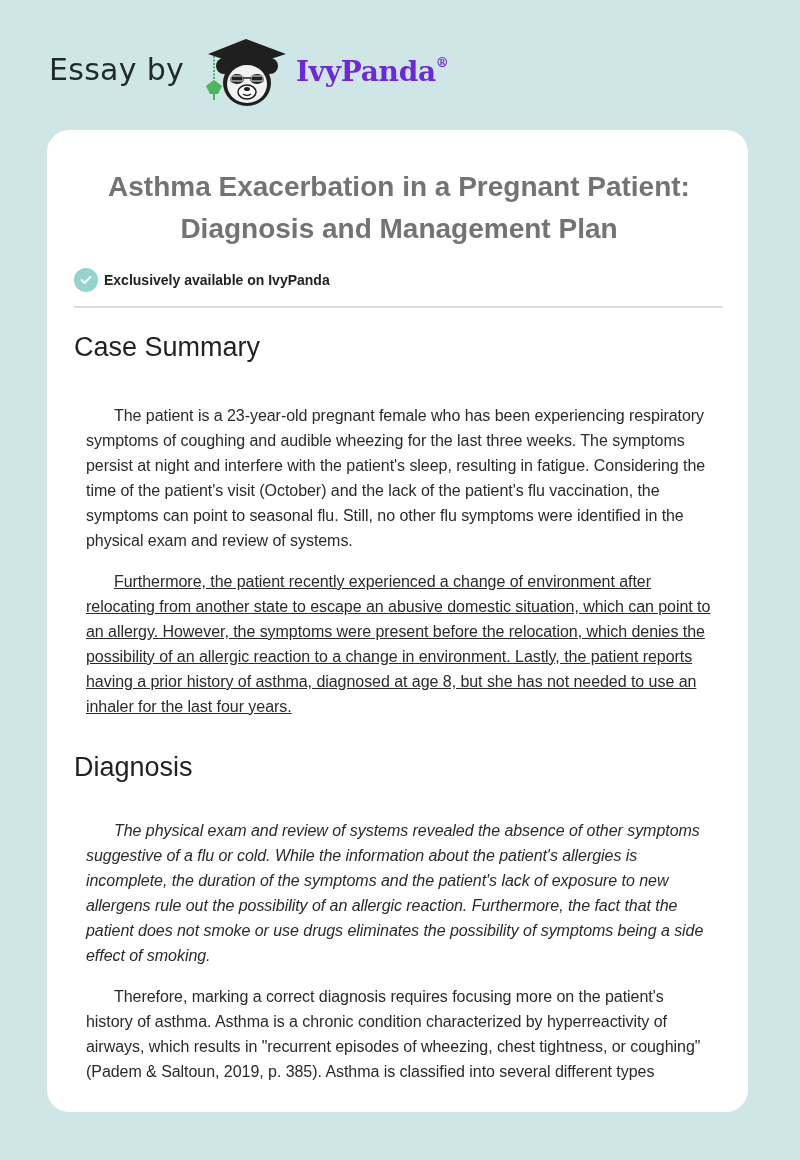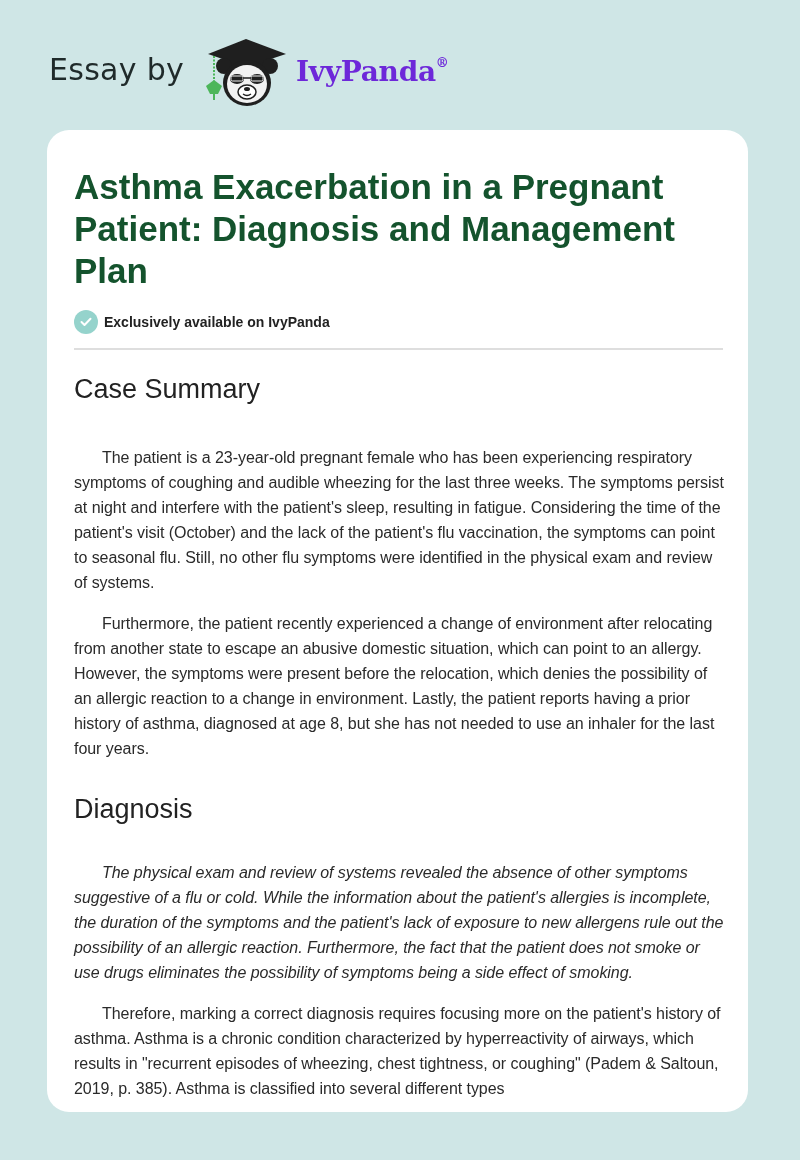--- a/index.html
+++ b/index.html
@@ -65,25 +65,26 @@
       overflow: hidden;
     }
     .content {
       position: absolute;
       left: 27px;
       top: 0;
       width: 650px;
     }
     .title {
       margin: 36px 0 0 0;
-      font-size: 35px;
+      font-size: 28px;
       line-height: 42px;
       font-weight: bold;
-      color: #14532d;
+      color: #737373;
       letter-spacing: 0px;
+      text-align: center;
     }
     .exclusive {
       margin-top: 18px;
       height: 24px;
       display: flex;
       align-items: center;
       text-align: center;
     }
     .check-badge {
       width: 24px;
@@ -113,25 +114,25 @@
       color: #222222;
       line-height: 32px;
       margin: 0;
     }
     .h2.first { margin-top: 23px; }
     .para {
       font-size: 16px;
       line-height: 25px;
       color: #2a2a2a;
       text-indent: 28px;
-      margin: 0;
+      margin: 12px;
       letter-spacing: -0.05px;
     }
     .p1 { margin-top: 40px; }
-    .p2 { margin-top: 16px; }
+    .p2 { margin-top: 16px; text-decoration: underline; }
     .h2.second { margin-top: 32px; }
     .p3 { margin-top: 35px; font-style: italic; }
     .p4 { margin-top: 16px; }
   </style>
 </head>
 <body>
 
 <div class="header">
   <div class="essay-by">Essay by</div>
   <div class="logo-icon">

